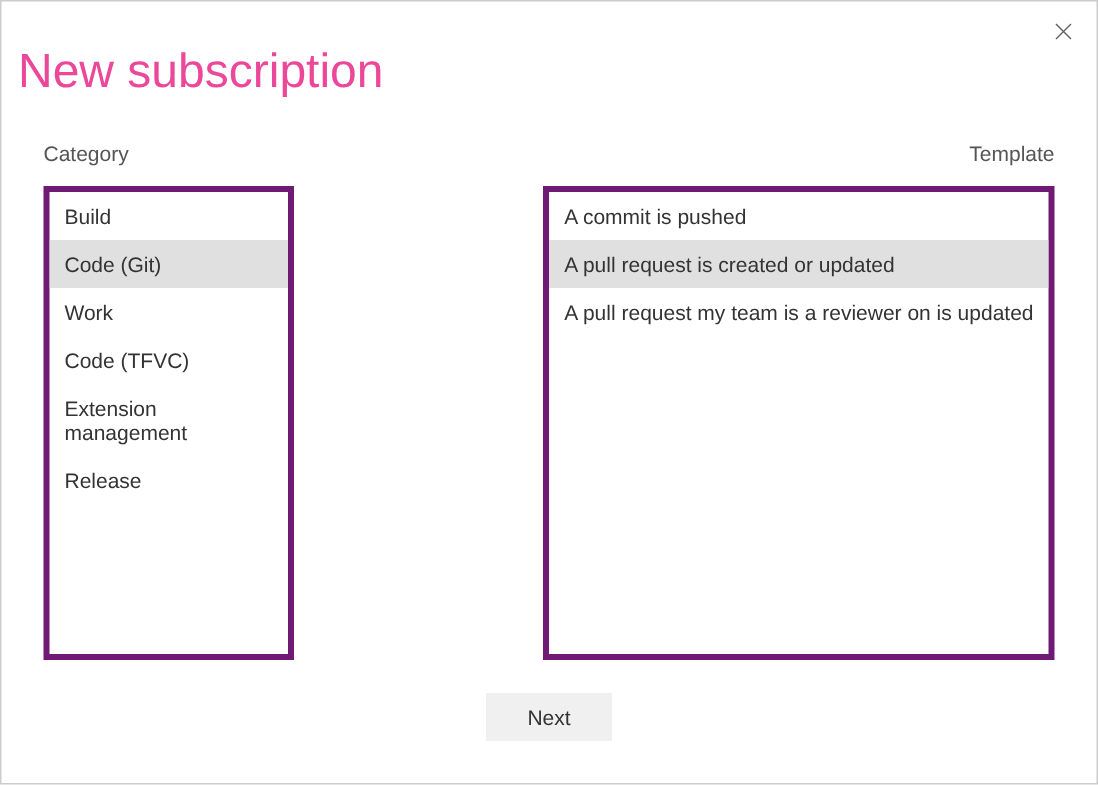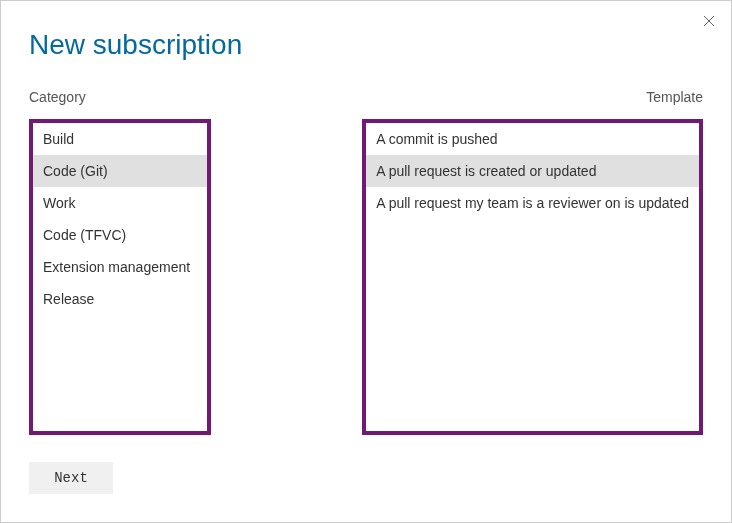--- a/index.html
+++ b/index.html
@@ -33,37 +33,37 @@
       align-items: center;
       justify-content: center;
     }
     .close-btn svg {
       width: 12px;
       height: 12px;
       stroke: #666;
       stroke-width: 1;
     }
     .dialog-title {
-      font-size: 28px;
+      font-size: 32px;
       font-weight: 300;
-      color: #0369a1;
-      padding: 28px 28px 0 28px;
+      color: #ec4899;
+      padding: 28px 28px 0 11px;
     }
     .content {
       display: flex;
       gap: 18px;
       padding: 28px 28px 0 28px;
       flex: 1;
     }
     .column {
       display: flex;
       flex-direction: column;
     }
     .col-category {
-      width: 182px;
+      width: 167px;
     }
     .col-template {
       flex: 1;
       align-items: flex-end;
     }
     .col-label {
       font-size: 14px;
       color: #555;
       margin-bottom: 14px;
     }
@@ -77,24 +77,23 @@
       padding: 8px 10px;
       font-size: 14px;
       color: #333;
       cursor: pointer;
     }
     .list-item.selected {
       background: #e0e0e0;
     }
     .footer {
       display: flex;
-      justify-content: space-between;
+      justify-content: center;
       gap: 8px;
       padding: 18px 28px 28px 28px;
-      font-family: Liberation Mono, monospace;
     }
     .btn {
       min-width: 84px;
       height: 32px;
       border: none;
       background: #f0f0f0;
       color: #333;
       font-size: 14px;
       font-family: inherit;
       cursor: pointer;

